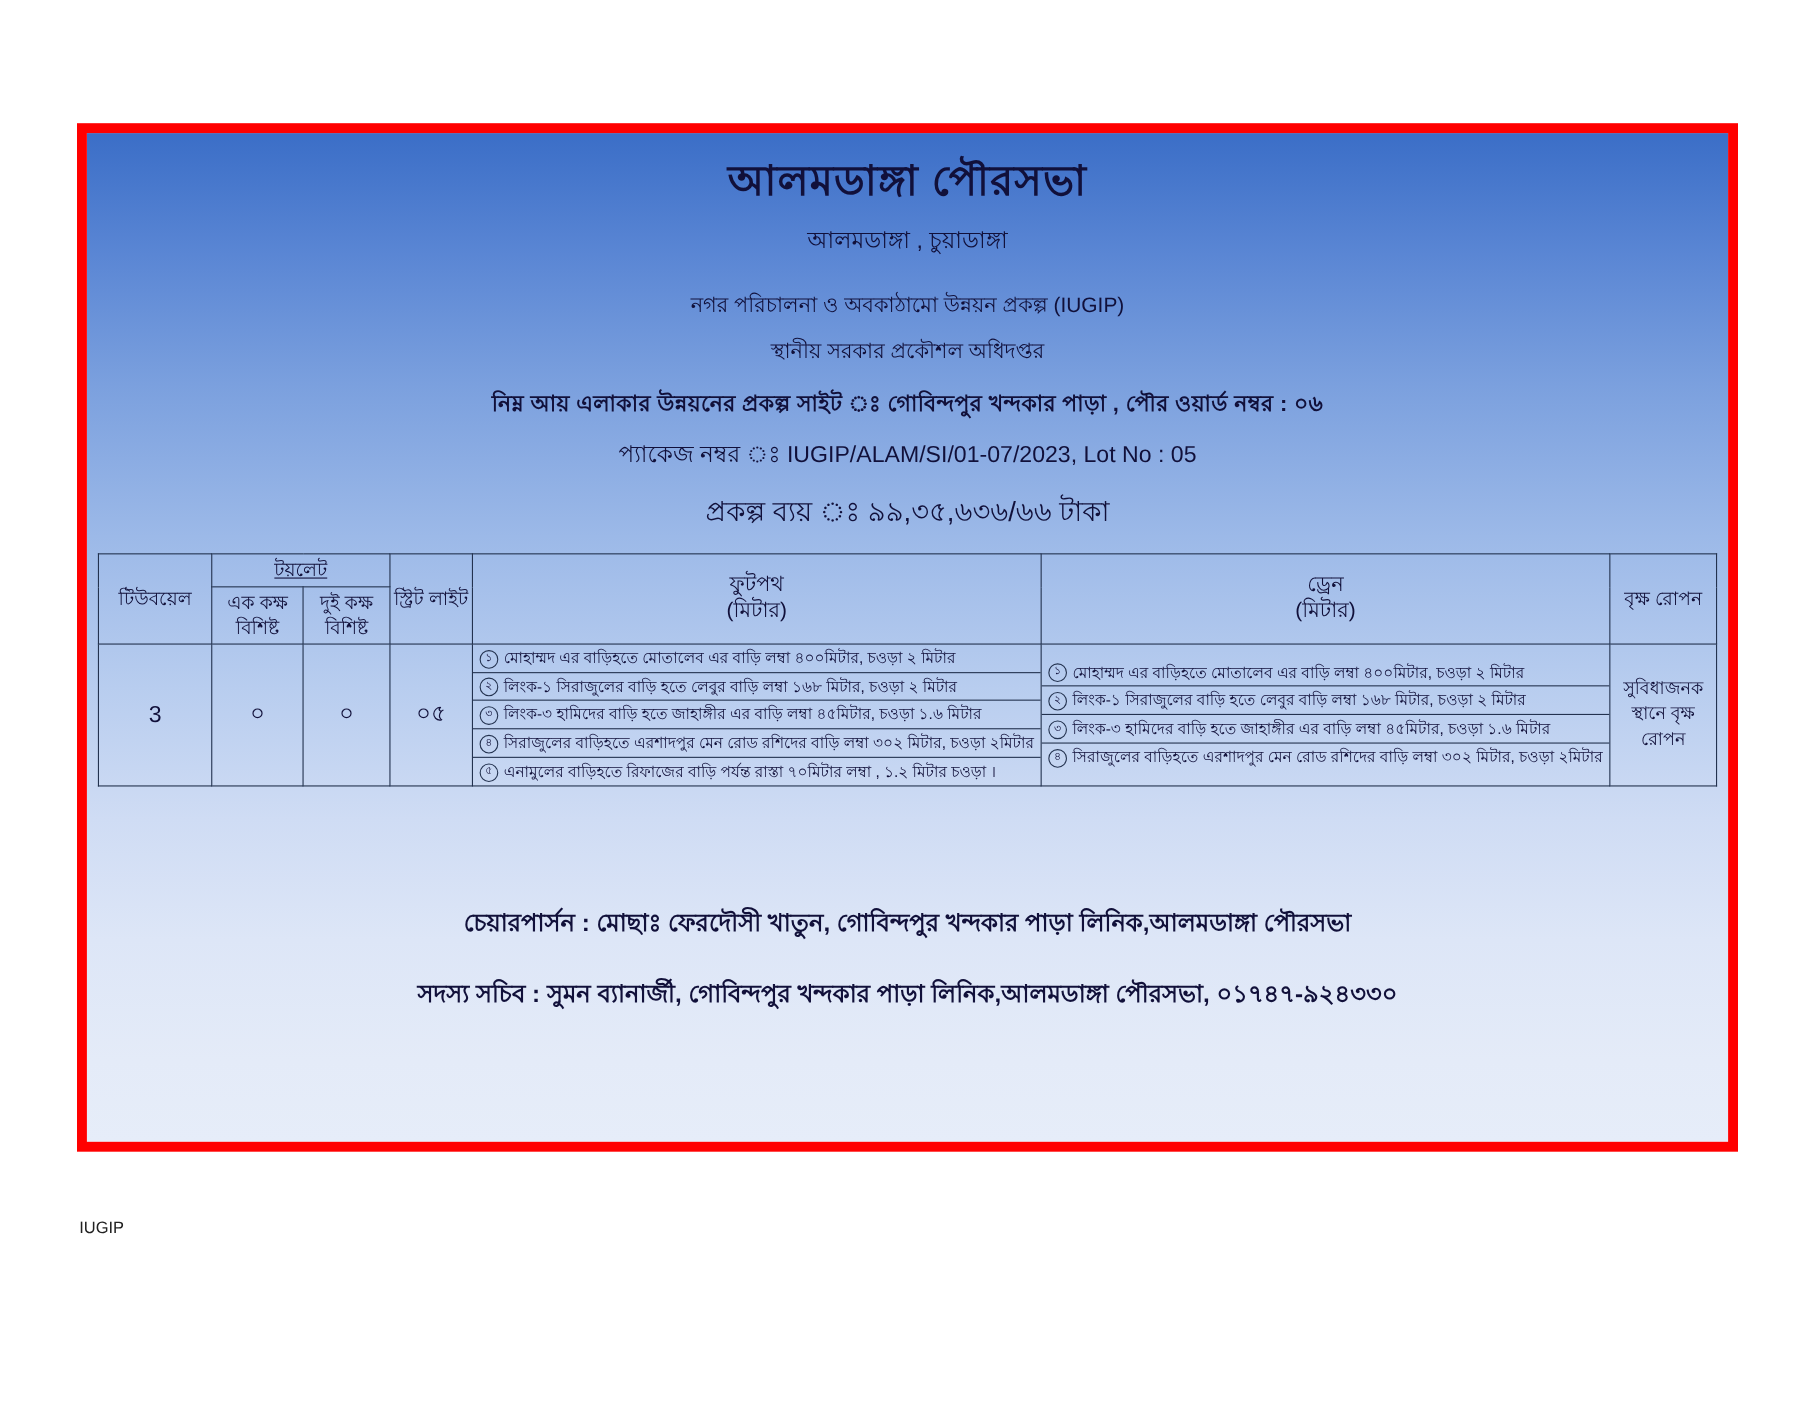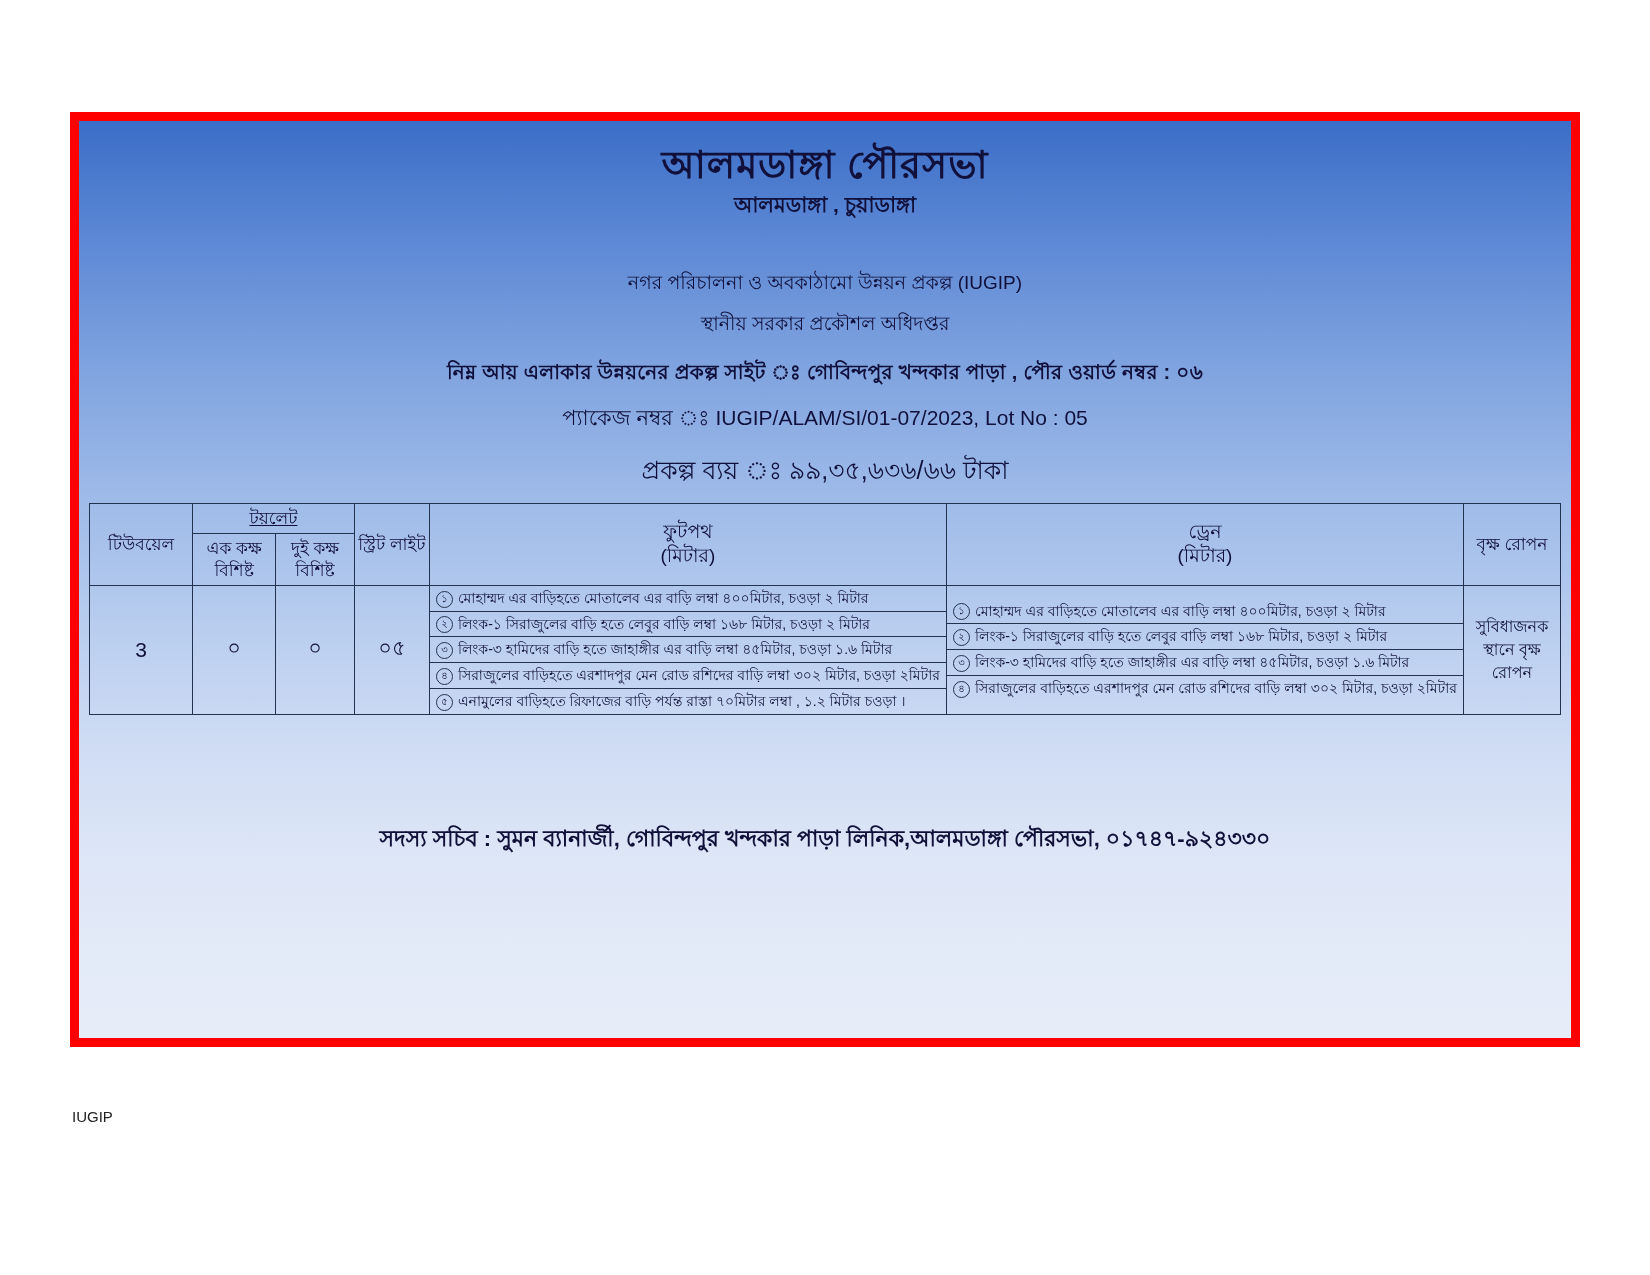--- a/index.html
+++ b/index.html
@@ -52,25 +52,26 @@
     padding-top: 22px;
   }
   .org-name {
     font-size: 38px;
     font-weight: bold;
     letter-spacing: 1px;
     line-height: 1.2;
   }
   .org-place {
     font-size: 21px;
-    font-weight: bold;
+    margin-top: 13px;
+    font-weight: normal;
   }
   .project-line1 {
     font-size: 19px;
-    margin-top: 44px;
+    margin-top: 26px;
   }
   .project-line2 {
     font-size: 19px;
     margin-top: 9px;
   }
   .site-line {
     font-size: 20px;
     font-weight: bold;
     margin-top: 16px;
     letter-spacing: 0.3px;
@@ -231,19 +232,20 @@
                 <div class="item-row"><span class="circ">৩</span><span>লিংক-৩ হামিদের বাড়ি হতে জাহাঙ্গীর এর বাড়ি লম্বা ৪৫মিটার, চওড়া ১.৬ মিটার</span></div>
                 <div class="item-row"><span class="circ">৪</span><span>সিরাজুলের বাড়িহতে এরশাদপুর মেন রোড রশিদের বাড়ি লম্বা ৩০২ মিটার, চওড়া ২মিটার</span></div>
               </div>
         </td>
         <td class="tree">সুবিধাজনক স্থানে বৃক্ষ রোপন</td>
       </tr>
     </tbody>
       </table>
 
     <div class="footer-block">
+      <div class="chair-line">চেয়ারপার্সন :  মোছাঃ ফেরদৌসী খাতুন, গোবিন্দপুর খন্দকার পাড়া লিনিক,আলমডাঙ্গা পৌরসভা</div>
       <div class="secretary-line">সদস্য সচিব : সুমন ব্যানার্জী, গোবিন্দপুর খন্দকার পাড়া লিনিক,আলমডাঙ্গা পৌরসভা, ০১৭৪৭-৯২৪৩৩০</div>
     </div>
 
   </div>
 </div>
 
 <div class="page-footnote">IUGIP</div>
 
 </body></html>

